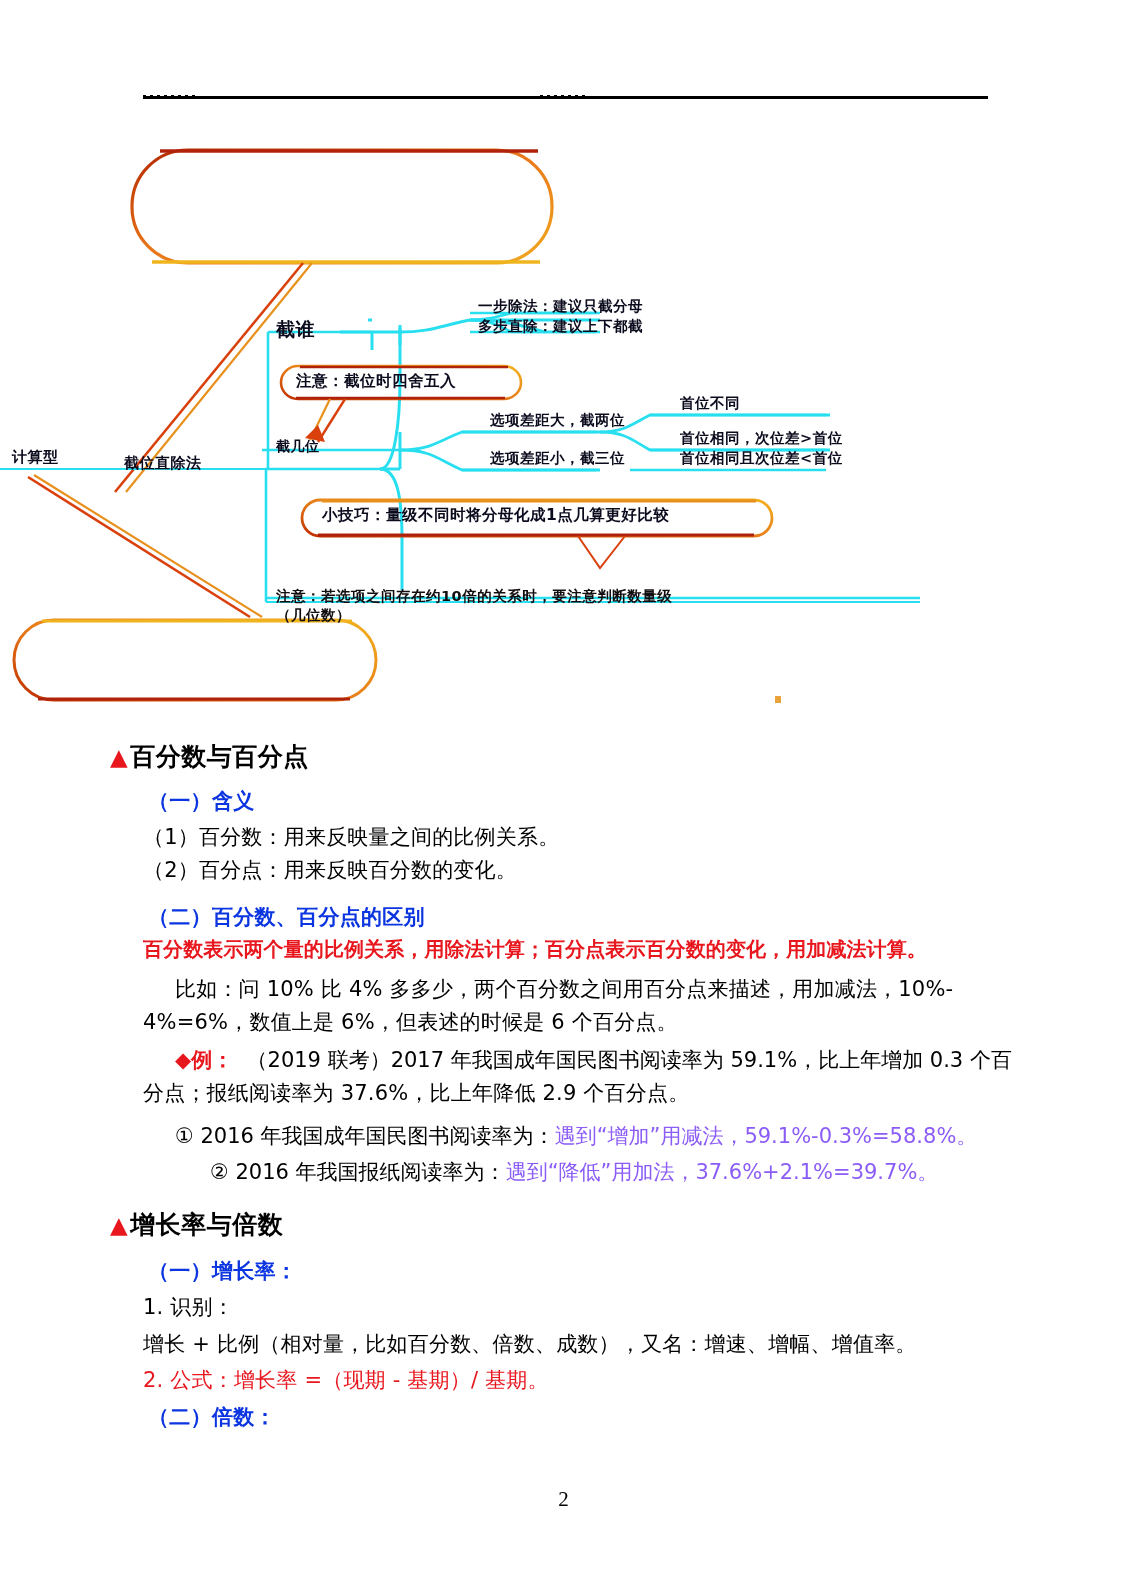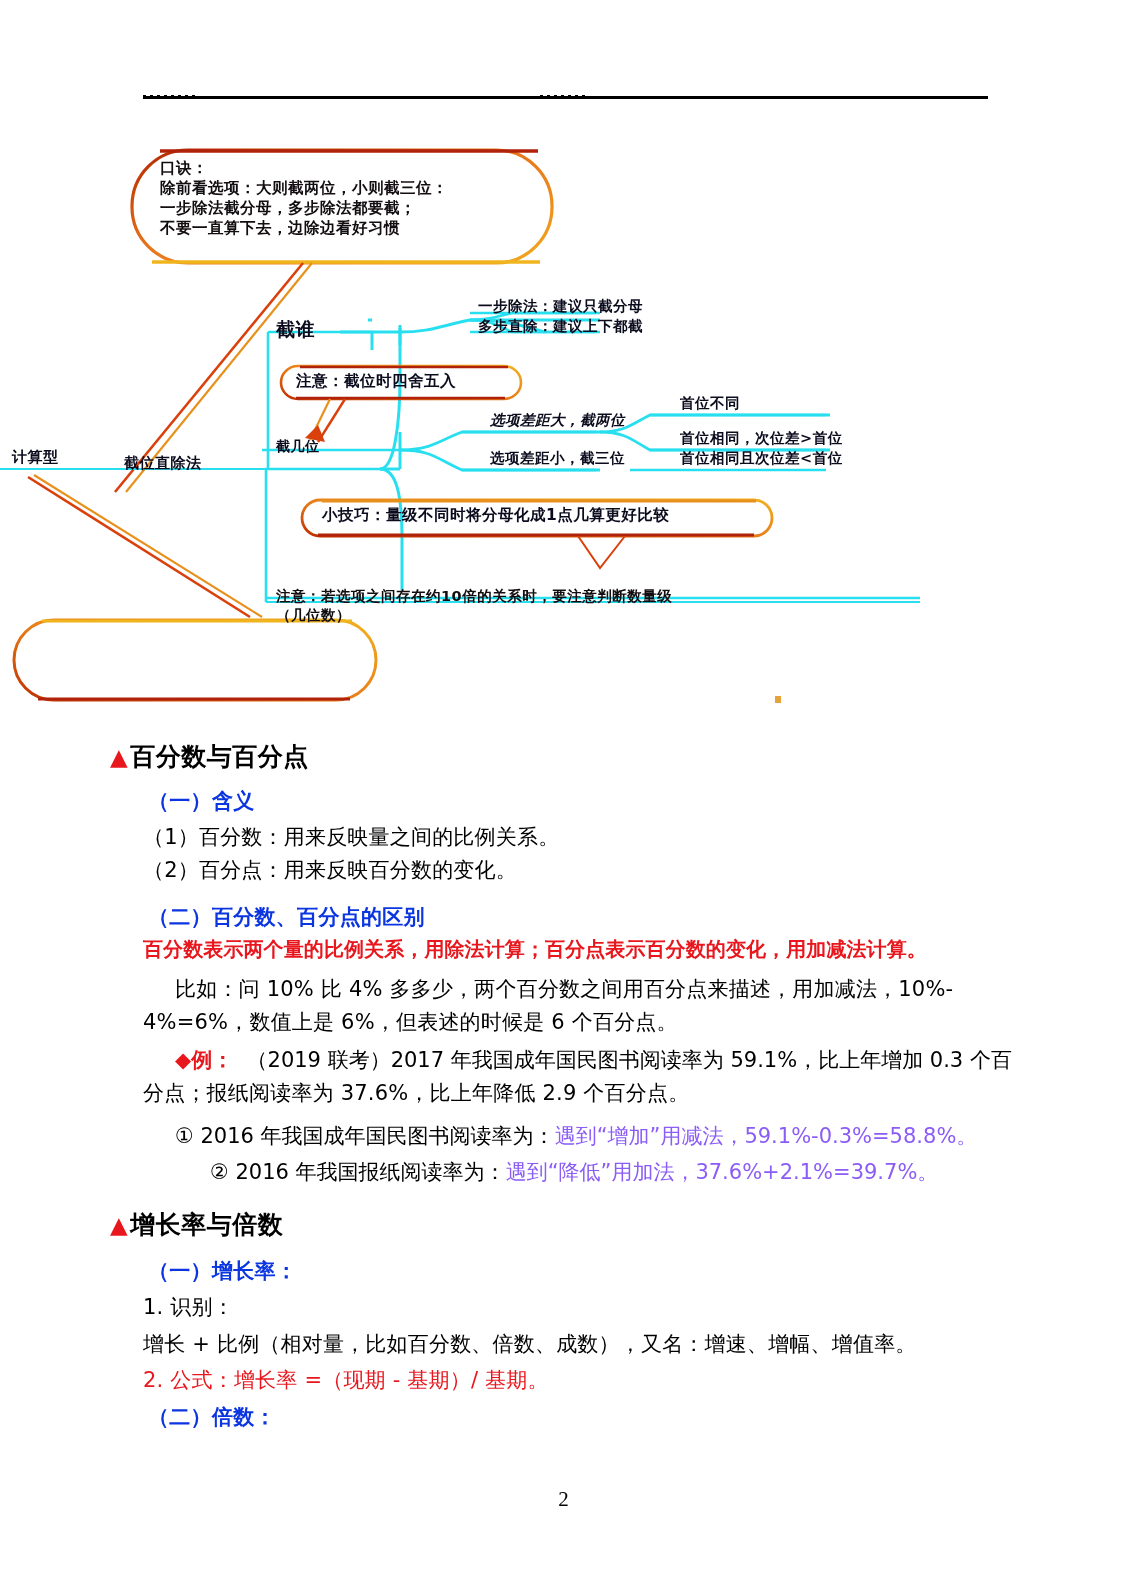--- a/index.html
+++ b/index.html
@@ -228,35 +228,31 @@
     <path d="M266 349 L266 482" stroke="#28dff0" stroke-width="2.6" fill="none"></path>
 
     <rect x="14" y="500" width="362" height="80" rx="40" ry="40" fill="none" stroke="url(#gOrange2)" stroke-width="3"></rect>
     <path d="M42 501 L352 501" stroke="#f0b41e" stroke-width="3.2" fill="none"></path>
     <path d="M38 579 L350 579" stroke="#b0230a" stroke-width="3.2" fill="none"></path>
 
     <path d="M28 357 L250 497" stroke="#d9400c" stroke-width="2.6" fill="none"></path>
     <path d="M34 355 L262 497" stroke="#e8901c" stroke-width="2.2" fill="none"></path>
   </svg>
 
-  <div class="mm-bubble-text" style="left:160px; top:38px; font-size:15.5px;">口诀：
-除前看选项：大则截两位，小则截三位：
-一步除法截分母，多步除法都要截；
-不要一直算下去，边除边看好习惯</div>
 
   <div class="mm-label" style="left:276px; top:198px; font-size:19px;">截谁</div>
 
   <div class="mm-label" style="left:478px; top:178px; font-size:14.5px;">一步除法：建议只截分母</div>
   <div class="mm-label" style="left:478px; top:198px; font-size:14.5px;">多步直除：建议上下都截</div>
 
   <div class="mm-label" style="left:296px; top:252px; font-size:15.5px;">注意：截位时四舍五入</div>
 
   <div class="mm-label" style="left:276px; top:318px; font-size:14px;">截几位</div>
 
-  <div class="mm-label" style="left:490px; top:292px; font-size:14.5px;font-style:italic;">选项差距大，截两位</div>
+  <div class="mm-label" style="left:490px; top:292px; font-size:14.5px;">选项差距大，截两位</div>
   <div class="mm-label" style="left:490px; top:330px; font-size:14.5px;">选项差距小，截三位</div>
 
   <div class="mm-label" style="left:680px; top:275px; font-size:14.5px;">首位不同</div>
   <div class="mm-label" style="left:680px; top:310px; font-size:14.5px;">首位相同，次位差&gt;首位</div>
   <div class="mm-label" style="left:680px; top:330px; font-size:14.5px;">首位相同且次位差&lt;首位</div>
 
   <div class="mm-label" style="left:322px; top:386px; font-size:15.5px;">小技巧：量级不同时将分母化成1点几算更好比较</div>
 
   <div class="mm-bubble-text" style="left:276px; top:437px; font-size:14.5px; font-weight:bold;margin-top:30px;">注意：若选项之间存在约10倍的关系时，要注意判断数量级
 （几位数）</div>

